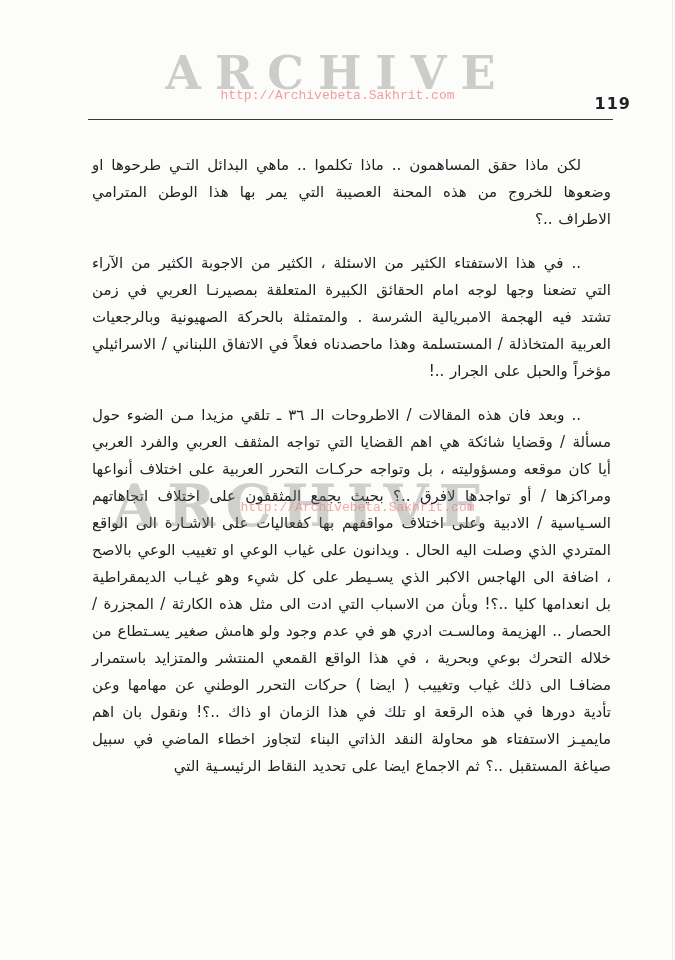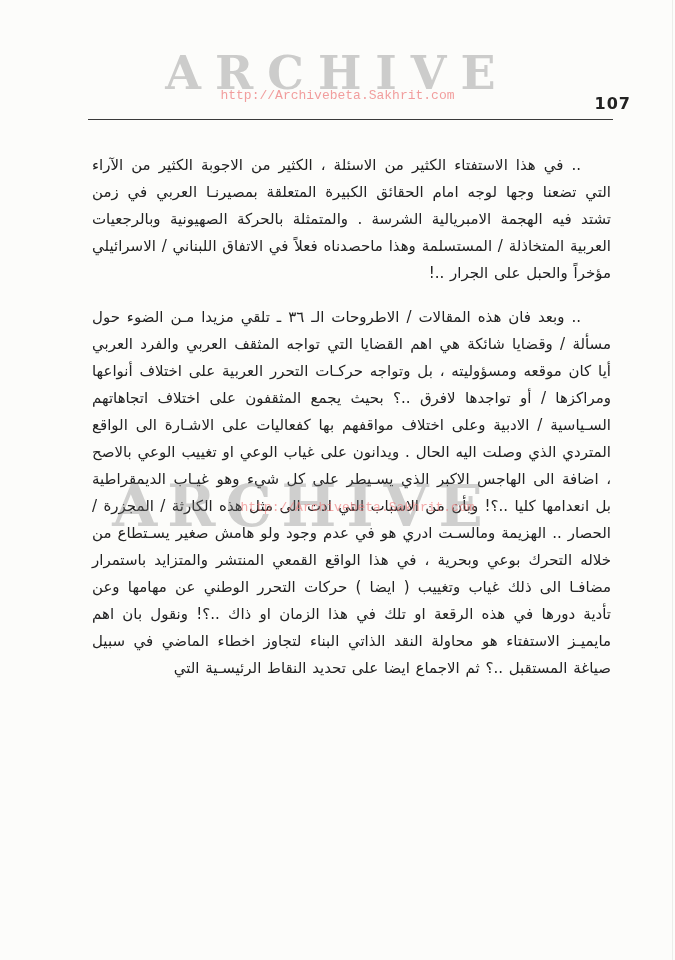--- a/index.html
+++ b/index.html
@@ -118,26 +118,27 @@
 </head>
 <body>
 
 <div class="page">
 
   <div class="watermark wm-top">ARCHIVE</div>
 
   <div class="wm-url wm-url-top">http://Archivebeta.Sakhrit.com</div>
 
   <header class="page-header">
-    <span class="page-number">107</span>
+    <span class="page-number">119</span>
   </header>
 
   <div class="rule"></div>
 
   <main class="content">
+    <p class="para">لكن ماذا حقق المساهمون .. ماذا تكلموا .. ماهي البدائل التـي طرحوها او وضعوها للخروج من هذه المحنة العصيبة التي يمر بها هذا الوطن المترامي الاطراف ..؟</p>
     <p class="para">.. في هذا الاستفتاء الكثير من الاسئلة ، الكثير من الاجوبة الكثير من الآراء التي تضعنا وجها لوجه امام الحقائق الكبيرة المتعلقة بمصيرنـا العربي في زمن تشتد فيه الهجمة الامبريالية الشرسة . والمتمثلة بالحركة الصهيونية وبالرجعيات العربية المتخاذلة / المستسلمة وهذا ماحصدناه فعلاً في الاتفاق اللبناني / الاسرائيلي مؤخراً والحبل على الجرار ..!</p>
     <p class="para">.. وبعد فان هذه المقالات / الاطروحات الـ ٣٦ ـ تلقي مزيدا مـن الضوء حول مسألة / وقضايا شائكة هي اهم القضايا التي تواجه المثقف العربي والفرد العربي أيا كان موقعه ومسؤوليته ، بل وتواجه حركـات التحرر العربية على اختلاف أنواعها ومراكزها / أو تواجدها لافرق ..؟ بحيث يجمع المثقفون على اختلاف اتجاهاتهم السـياسية / الادبية وعلى اختلاف مواقفهم بها كفعاليات على الاشـارة الى الواقع المتردي الذي وصلت اليه الحال . ويدانون على غياب الوعي او تغييب الوعي بالاصح ، اضافة الى الهاجس الاكبر الذي يسـيطر على كل شيء وهو غيـاب الديمقراطية بل انعدامها كليا ..؟! وبأن من الاسباب التي ادت الى مثل هذه الكارثة / المجزرة / الحصار .. الهزيمة ومالسـت ادري هو في عدم وجود ولو هامش صغير يسـتطاع من خلاله التحرك بوعي وبحرية ، في هذا الواقع القمعي المنتشر والمتزايد باستمرار مضافـا الى ذلك غياب وتغييب ( ايضا ) حركات التحرر الوطني عن مهامها وعن تأدية دورها في هذه الرقعة او تلك في هذا الزمان او ذاك ..؟! ونقول بان اهم مايميـز الاستفتاء هو محاولة النقد الذاتي البناء لتجاوز اخطاء الماضي في سبيل صياغة المستقبل ..؟ ثم الاجماع ايضا على تحديد النقاط الرئيسـية التي</p>
   </main>
 
   <div class="watermark wm-mid">ARCHIVE</div>
 
   <div class="wm-url wm-url-mid">http://Archivebeta.Sakhrit.com</div>
 
 </div>
 

